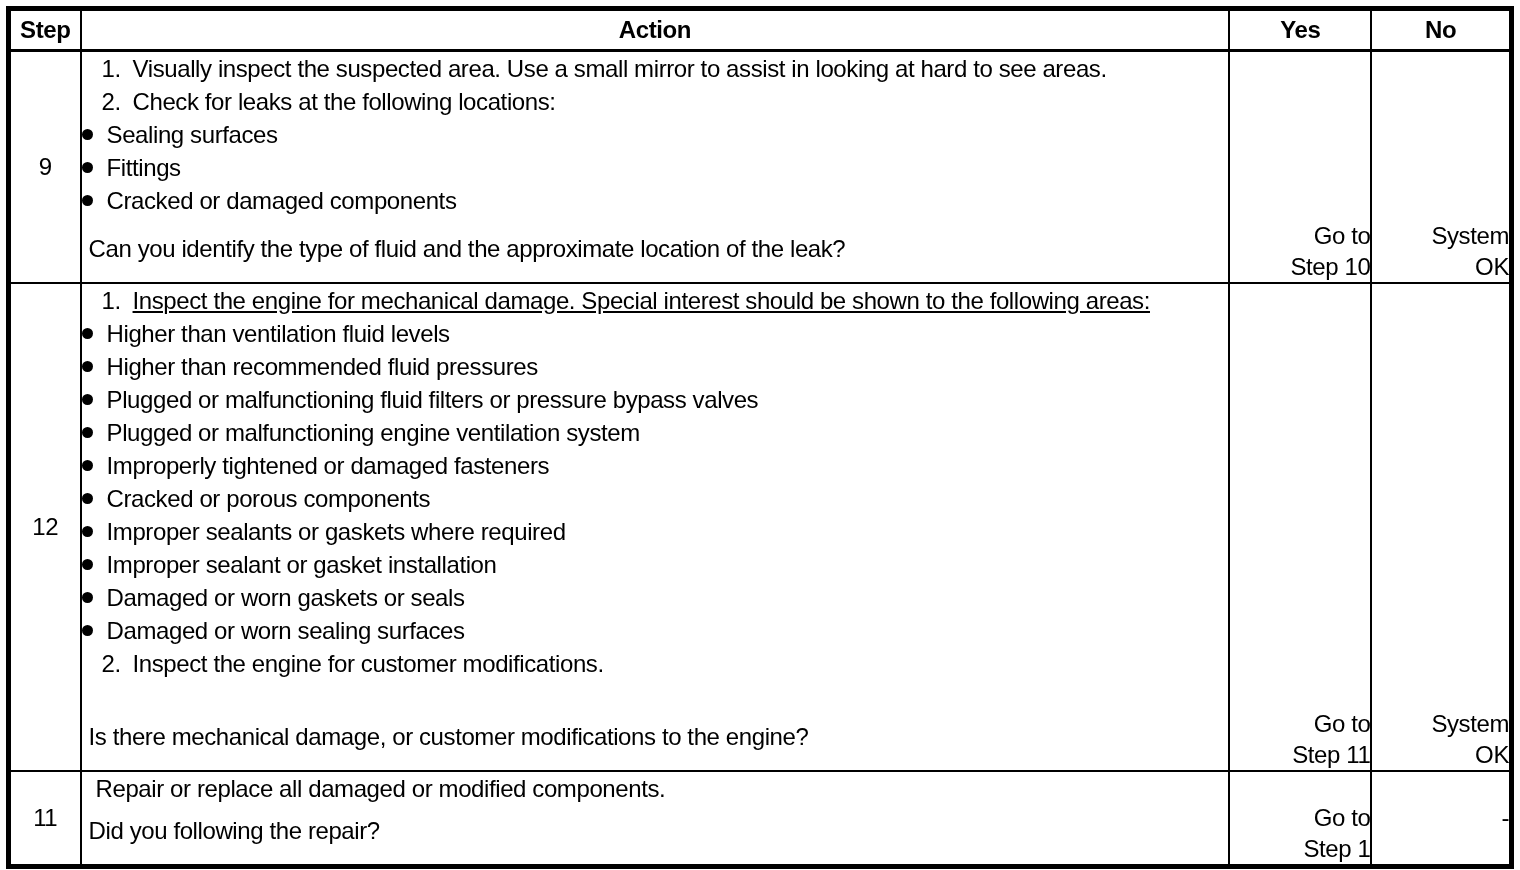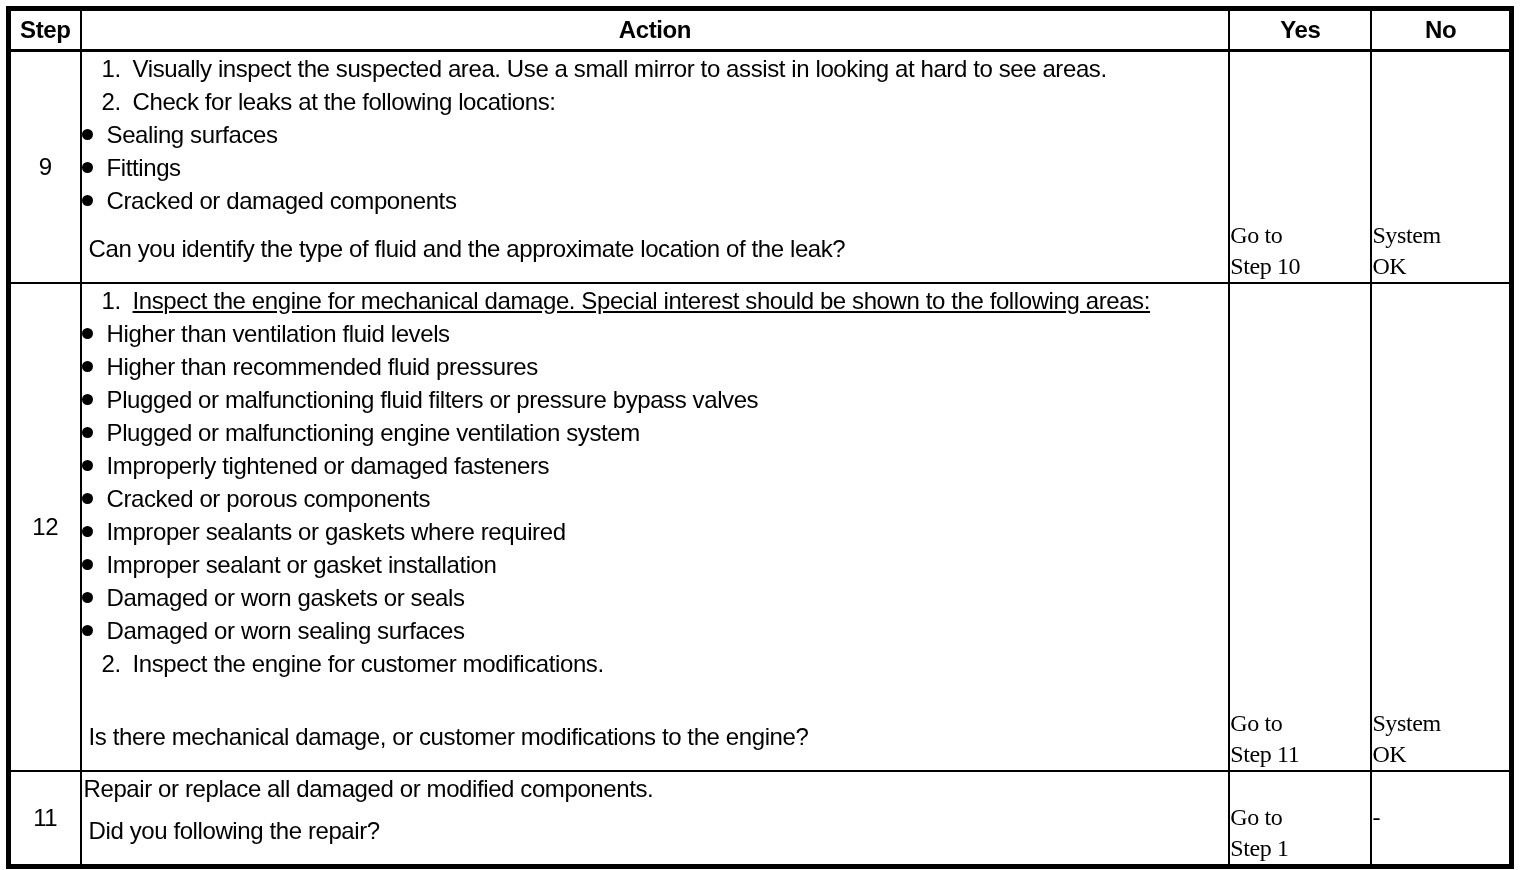--- a/index.html
+++ b/index.html
@@ -48,33 +48,32 @@
   .num-item { display: flex; padding-left: 20px; }
   .num-marker { flex: none; width: 31px; }
   .bullet-item { display: flex; }
   .bullet-dot {
     flex: none;
     width: 11px; height: 11px;
     border-radius: 50%;
     background: #000000;
     margin: 11px 14px 0 0;
   }
-  .plain-item { padding-left: 2px; }
+  .plain-item { padding-left: 14px; }
   .question {
     position: absolute;
     left: 7px;
     bottom: 17px;
     line-height: 33px;
   }
   .yn-cell {
     vertical-align: bottom;
-    text-align: left;
+    text-align: right;
     padding: 0 4px 8px 4px;
     line-height: 31px;
-    font-family: Liberation Serif, serif;
   }
   tr.row-11 .no-cell { vertical-align: middle; padding-bottom: 0; }
   
   tr.row-10 .items .item:first-child .num-text { max-width: 1035px; text-decoration: underline; }
 </style>
 </head>
 <body>
 
 <div class="page">
   <table class="diag-table">

